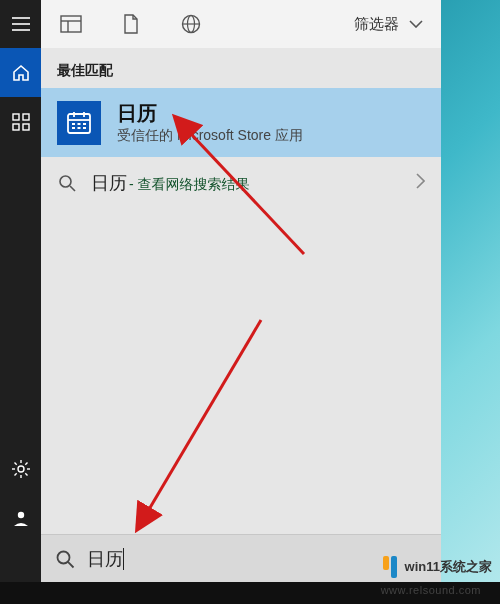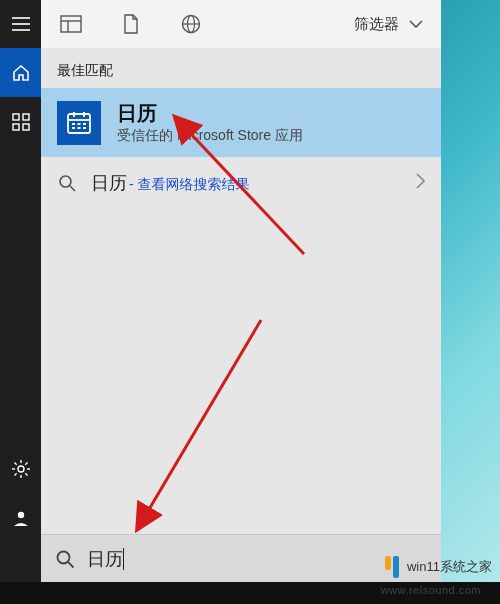--- a/index.html
+++ b/index.html
@@ -14,44 +14,44 @@
   .leftbar .slot.active { background: #0a56b5; }
   .leftbar .spacer { flex: 1; }
   .leftbar svg { display:block; }
 
   .panel { position: absolute; left: 41px; top: 0; width: 400px; height: 582px; background: #e6e6e6; display:flex; flex-direction:column; }
   .panel-top { height: 48px; background: #f3f3f3; display:flex; align-items:center; }
   .panel-top .scope { width: 60px; height: 48px; display:flex; align-items:center; justify-content:center; }
   .panel-top .flex { flex:1; }
   .panel-top .filter { height:48px; display:flex; align-items:center; padding-right:18px; gap:10px; color:#333; font-size:15px; }
 
-  .section-label { padding: 14px 10px 8px 16px; font-size: 14px; font-weight: 400; color:#222; background:#e6e6e6; }
+  .section-label { padding: 14px 10px 8px 16px; font-size: 14px; font-weight: 700; color:#222; background:#e6e6e6; }
   .best { background: #a6d0ec; display:flex; align-items:center; padding: 12px 16px; gap:16px; }
   .best .tile { width:44px; height:44px; background:#0a56b5; display:flex; align-items:center; justify-content:center; }
   .best .tile svg { display:block; }
   .best .text .title { font-size: 20px; font-weight:600; color:#111; }
   .best .text .sub { font-size: 14px; color:#444; }
 
   .suggest-row { display:flex; align-items:center; padding: 14px 16px; gap:14px; background:#e6e6e6; }
   .suggest-row .mag { width:20px; display:flex; justify-content:center; }
   .suggest-row .label { font-size:18px; color:#222; display:flex; align-items:baseline; gap:2px; }
-  .suggest-row .label .hint { font-size:14px; color:#1d4ed8; }
+  .suggest-row .label .hint { font-size:14px; color:#14532d; }
   .suggest-row .flex { flex:1; }
   .suggest-row .chev { color:#888; }
 
   .panel-fill { flex:1; background:#e6e6e6; }
 
   .searchbar { height: 48px; background:#d9d9d9; border-top:1px solid #c7c7c7; display:flex; align-items:center; padding:0 14px; gap:12px; }
   .caret { display:inline-block; width:1px; height:22px; background:#222; animation: blink 1s step-end infinite; vertical-align:middle; }
   @keyframes blink { 50% { opacity: 0; } }
   .searchbar .val { font-size:18px; color:#222; display:flex; align-items:center; }
 
   .taskbar { position:absolute; left:0; bottom:0; width:500px; height:22px; background:#101010; }
 
-  .watermark { position:absolute; right:8px; bottom:26px; display:flex; align-items:center; gap:8px; color:#343434; font-size:13px; font-weight:400; }
+  .watermark { position:absolute; right:8px; bottom:26px; display:flex; align-items:center; gap:8px; color:#343434; font-size:13px; font-weight:700; }
   .watermark .logo { display:flex; gap:2px; }
   .watermark .logo .col { width:6px; display:flex; flex-direction:column; gap:2px; }
   .watermark .logo .b1 { width:6px; height:14px; background:#f7a11a; border-radius:2px; }
   .watermark .logo .b2 { width:6px; height:22px; background:#1c88c7; border-radius:2px; }
   .watermark .site { color:#343434; }
   .subwm { position:absolute; right:19px; bottom:8px; color:#6b6b6b; font-size:11px; letter-spacing:0.5px; opacity:0.55; }
 
   .arrows-svg { position:absolute; left:41px; top:0; width:400px; height:582px; pointer-events:none; }
 </style>
 </head>

